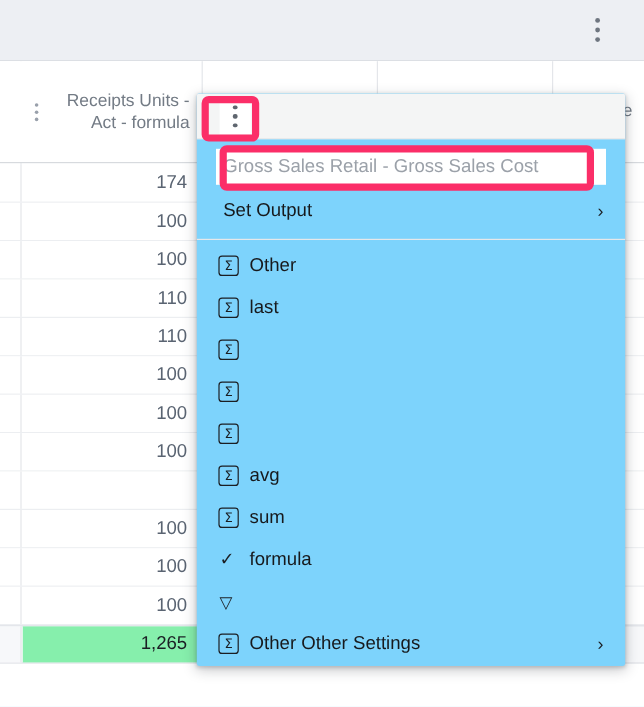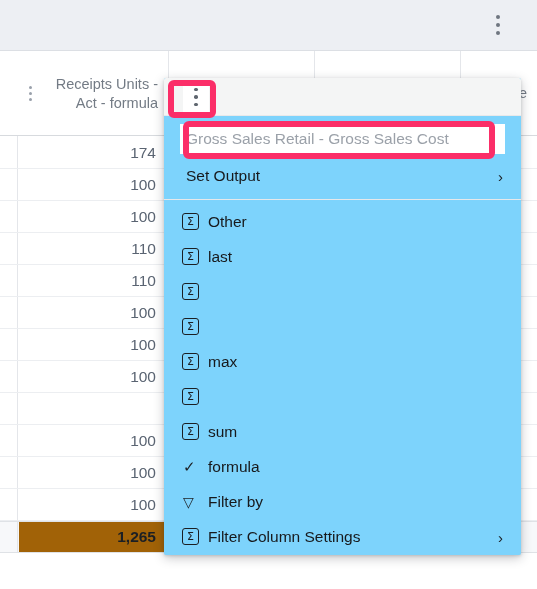--- a/index.html
+++ b/index.html
@@ -141,22 +141,22 @@
     color: #5a6472;
     font-size: 15.5px;
   }
   .drow.total {
     background: #f7f8fa;
     border-bottom: 1px solid #dfe2e6;
     border-top: 1px solid #dfe2e6;
   }
   .drow.total .cell-val {
     color: #1b1f24;
-    font-weight: bold;
-    background: #a16207;
+    font-weight: normal;
+    background: #86efac;
   }
   .drow.total .cell-gutter { background: #f7f8fa; }
 
   
   #context-menu {
     position: absolute;
     left: 164px;
     top: 78px;
     width: 357px;
     height: 477px;
@@ -424,52 +424,51 @@
       </div>
       <div class="mitem">
         <span class="micon">
           <span class="sigma-box">Σ</span>
         </span>
       </div>
       <div class="mitem">
         <span class="micon">
           <span class="sigma-box">Σ</span>
         </span>
-        <span class="mlabel">max</span>
-      </div>
-      <div class="mitem">
-        <span class="micon">
-          <span class="sigma-box">Σ</span>
-        </span>
+      </div>
+      <div class="mitem">
+        <span class="micon">
+          <span class="sigma-box">Σ</span>
+        </span>
+        <span class="mlabel">avg</span>
       </div>
       <div class="mitem">
         <span class="micon">
           <span class="sigma-box">Σ</span>
         </span>
         <span class="mlabel">sum</span>
       </div>
     </div>
 
   <div class="mitem">
     <span class="micon">
       <span class="check-glyph">✓</span>
     </span>
     <span class="mlabel">formula</span>
   </div>
 
   <div class="mitem">
     <span class="micon">
       <span class="funnel-glyph">▽</span>
     </span>
-    <span class="mlabel">Filter by</span>
   </div>
 
   <div class="mitem">
     <span class="micon">
       <span class="sigma-box">Σ</span>
     </span>
-    <span class="mlabel">Filter Column Settings</span>
+    <span class="mlabel">Other Other Settings</span>
     <span class="chev">›</span>
   </div>
 </div>
 
 <div class="annot" id="annot-kebab"></div>
 <div class="annot" id="annot-input"></div>
 
 </body></html>

